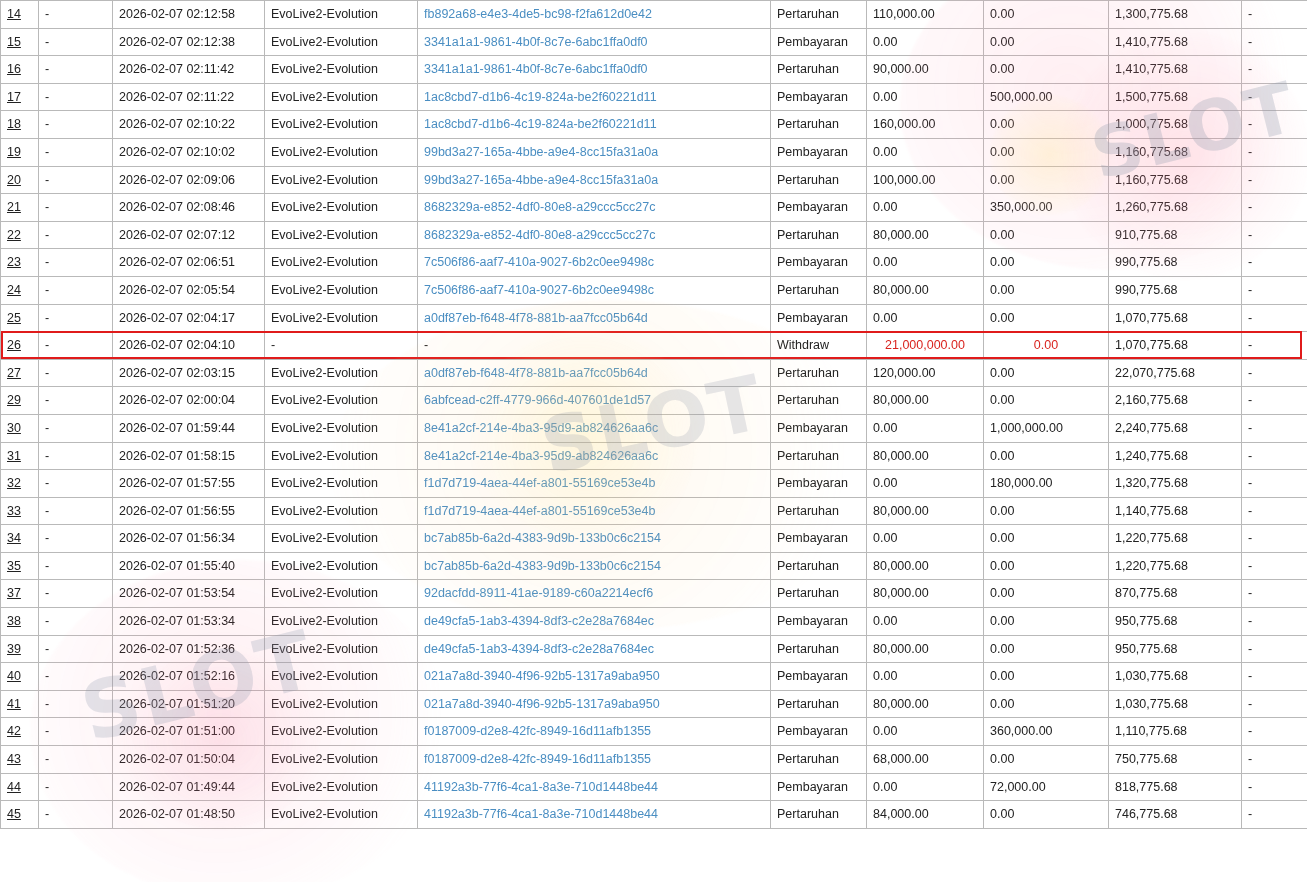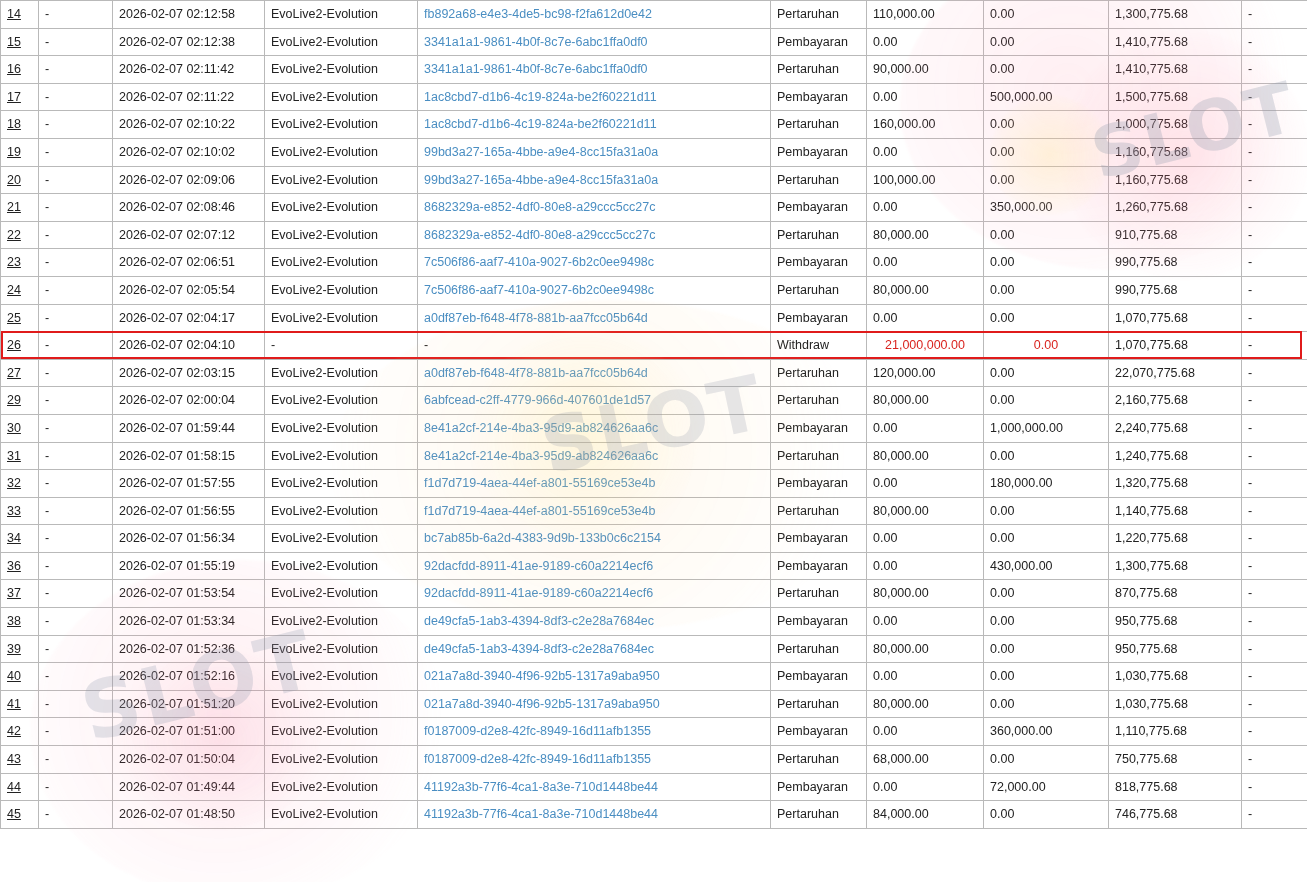--- a/index.html
+++ b/index.html
@@ -361,30 +361,30 @@
           <td>-</td>
           <td>2026-02-07 01:56:34</td>
           <td>EvoLive2-Evolution</td>
           <td class="link">bc7ab85b-6a2d-4383-9d9b-133b0c6c2154</td>
           <td>Pembayaran</td>
           <td class="right">0.00</td>
           <td class="right">0.00</td>
           <td class="right">1,220,775.68</td>
           <td>-</td>
         </tr>
-        <tr class="row row-even">
-          <td class="num">36</td>
-          <td>-</td>
-          <td>2026-02-07 01:55:19</td>
-          <td>EvoLive2-Evolution</td>
-          <td class="link">92dacfdd-8911-41ae-9189-c60a2214ecf6</td>
-          <td>Pembayaran</td>
-          <td class="right">0.00</td>
-          <td class="right">430,000.00</td>
-          <td class="right">1,300,775.68</td>
+        <tr class="row row-odd">
+          <td class="num">35</td>
+          <td>-</td>
+          <td>2026-02-07 01:55:40</td>
+          <td>EvoLive2-Evolution</td>
+          <td class="link">bc7ab85b-6a2d-4383-9d9b-133b0c6c2154</td>
+          <td>Pertaruhan</td>
+          <td class="right">80,000.00</td>
+          <td class="right">0.00</td>
+          <td class="right">1,220,775.68</td>
           <td>-</td>
         </tr>
         <tr class="row row-odd">
           <td class="num">37</td>
           <td>-</td>
           <td>2026-02-07 01:53:54</td>
           <td>EvoLive2-Evolution</td>
           <td class="link">92dacfdd-8911-41ae-9189-c60a2214ecf6</td>
           <td>Pertaruhan</td>
           <td class="right">80,000.00</td>

